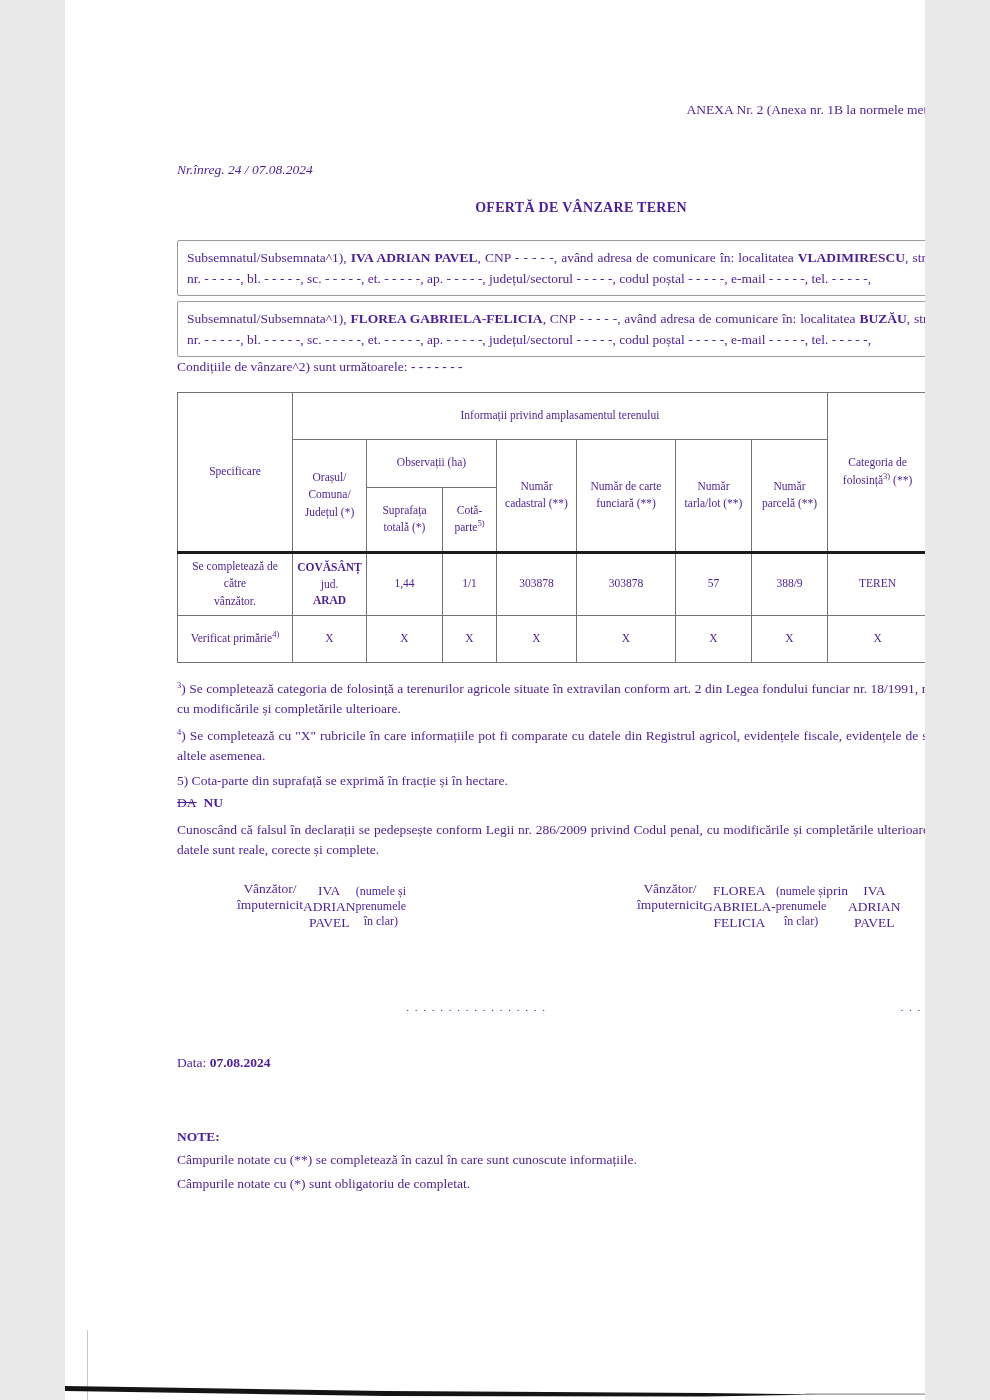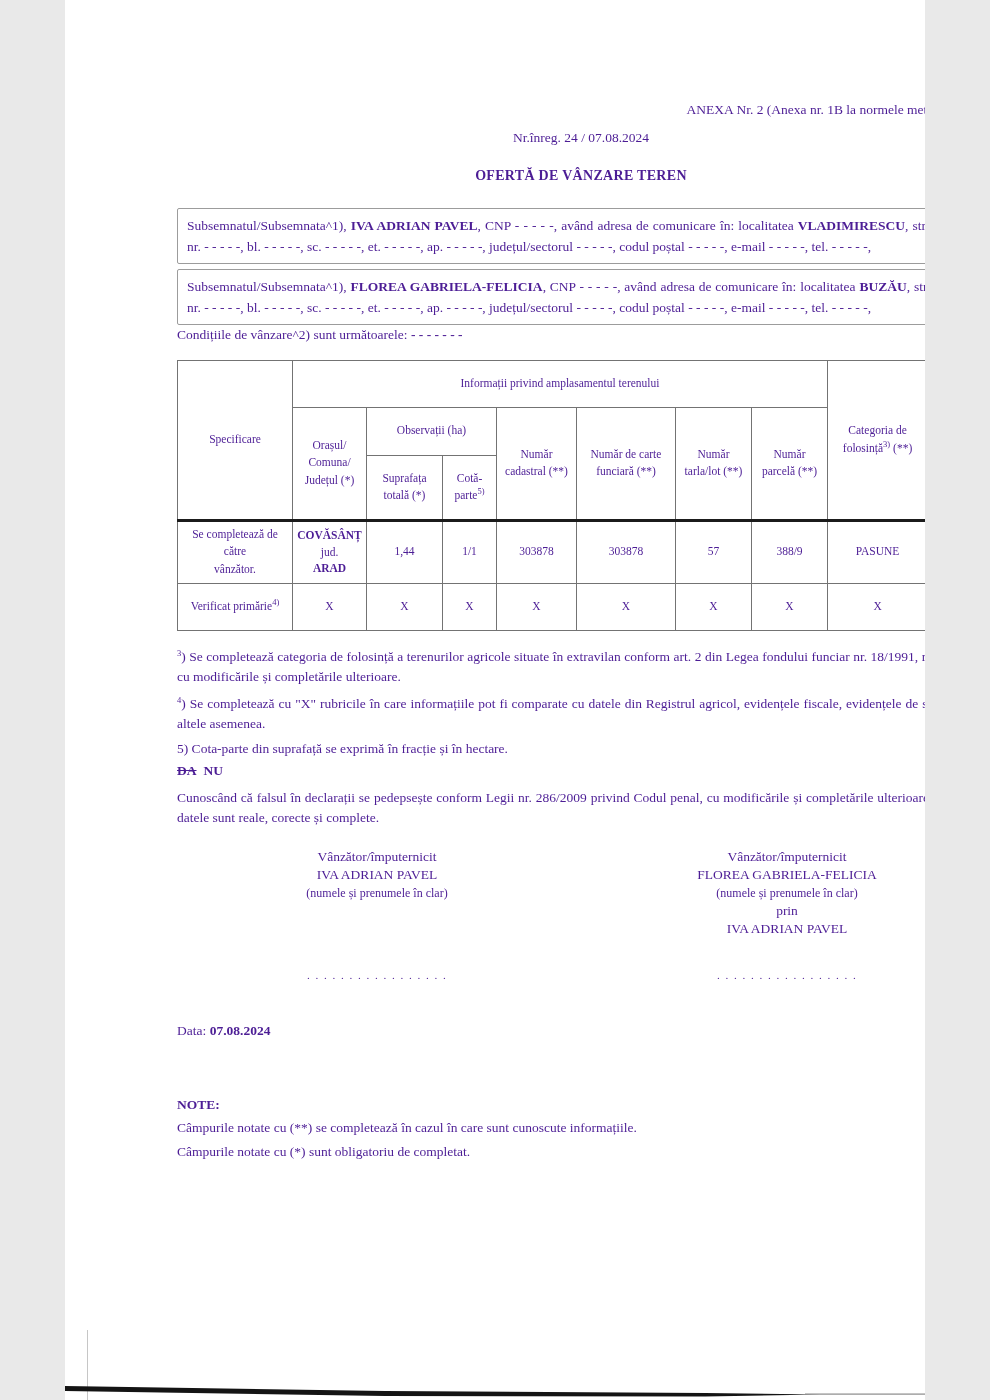--- a/index.html
+++ b/index.html
@@ -3,21 +3,21 @@
 <meta charset="utf-8">
 <style>
   html,body { margin:0; padding:0; background:#e9e9e9; }
   .page {
     position:relative; width:860px; height:1400px; margin:0 auto;
     background:#ffffff; overflow:hidden;
     font-family:"Liberation Serif", serif; color:#4c1d95;
   }
   .content { position:absolute; left:112px; top:0; width:808px; }
   .annex { padding-top:102px; text-align:right; font-size:13.5px; }
-  .reg { margin-top:12px; text-align:center; font-size:13.5px; }
+  .reg { margin-top:44px; text-align:left; font-size:13.5px;font-style:italic; }
   .doc-title { margin-top:22px; text-align:center; font-size:14px; font-weight:bold; letter-spacing:.3px; }
   b, .bold { font-weight:bold; }
   .box {
     margin-top:5px; border:1px solid #9c9c9c; border-radius:2px;
     padding:6px 9px; font-size:13.5px; line-height:21px; text-align:justify;
   }
   .box.first { margin-top:24px; }
   .para { margin:8px 0 0; font-size:13.5px; line-height:20.5px; text-align:justify; }
   .line { margin:0; font-size:13.5px; line-height:20.5px; }
 
@@ -32,25 +32,25 @@
   tr.d1 td { border-top:3px solid #1b1b1b; }
   td.val { font-weight:bold; font-size:12px; }
   td.lbl { font-size:11.5px; }
   td.xmark { font-size:18px; }
   .cityline { line-height:1.45; }
   sup { font-size:8.5px; line-height:0; }
 
   .fn { margin:6px 0 0; font-size:13.5px; line-height:20.5px; text-align:justify; }
   .fn.first { margin-top:16px; }
   .danu { margin:2px 0 0; font-size:13.5px; line-height:20.5px; }
-  .da { font-weight:bold; text-decoration:line-through;margin-top:20px; }
+  .da { font-weight:normal; text-decoration:line-through;margin-top:20px; }
   .nu { font-weight:bold; margin-left:7px; }
 
   .sigs { display:flex; margin-top:20px; }
-  .sig { display:flex; flex-direction:column; text-align:center; min-height:132px; font-size:13.5px; }
+  .sig { display:flex; flex-direction:row; text-align:center; min-height:132px; font-size:13.5px; }
   .sig-left { margin-left:60px; width:280px; }
   .sig-right { margin-left:120px; width:300px; }
   .sig .name { margin-top:2px; }
   .sig .note { margin-top:3px; font-size:12px; }
   .sig .prin { margin-top:2px; }
   .sig .proxy { margin-top:2px; }
   .sig .dots { margin-top:auto; font-size:11px; letter-spacing:1.5px; white-space:nowrap; }
 
   .dateline { margin-top:42px; font-size:13.5px; }
   .notes { margin-top:56px; font-size:13.5px; line-height:20.5px; }
@@ -120,21 +120,21 @@
       <tr class="d1">
         <td class="lbl">Se completează de către
 vânzător.</td>
         <td class="val"><div class="cityline bold">COVĂSÂNȚ</div><div class="cityline" style="font-weight:normal">jud.</div><div class="cityline bold">ARAD</div></td>
         <td class="val">1,44</td>
         <td class="val">1/1</td>
         <td class="val">303878</td>
         <td class="val">303878</td>
         <td class="val">57</td>
         <td class="val">388/9</td>
-        <td class="val">PASUNE</td>
+        <td class="val">TEREN</td>
         <td class="val">- - - - - - -</td>
       </tr>
       <tr class="d2">
         <td class="lbl"><span>Verificat primărie</span><sup>4)</sup></td>
         <td class="xmark">X</td>
         <td class="xmark">X</td>
         <td class="xmark">X</td>
         <td class="xmark">X</td>
         <td class="xmark">X</td>
         <td class="xmark">X</td>

